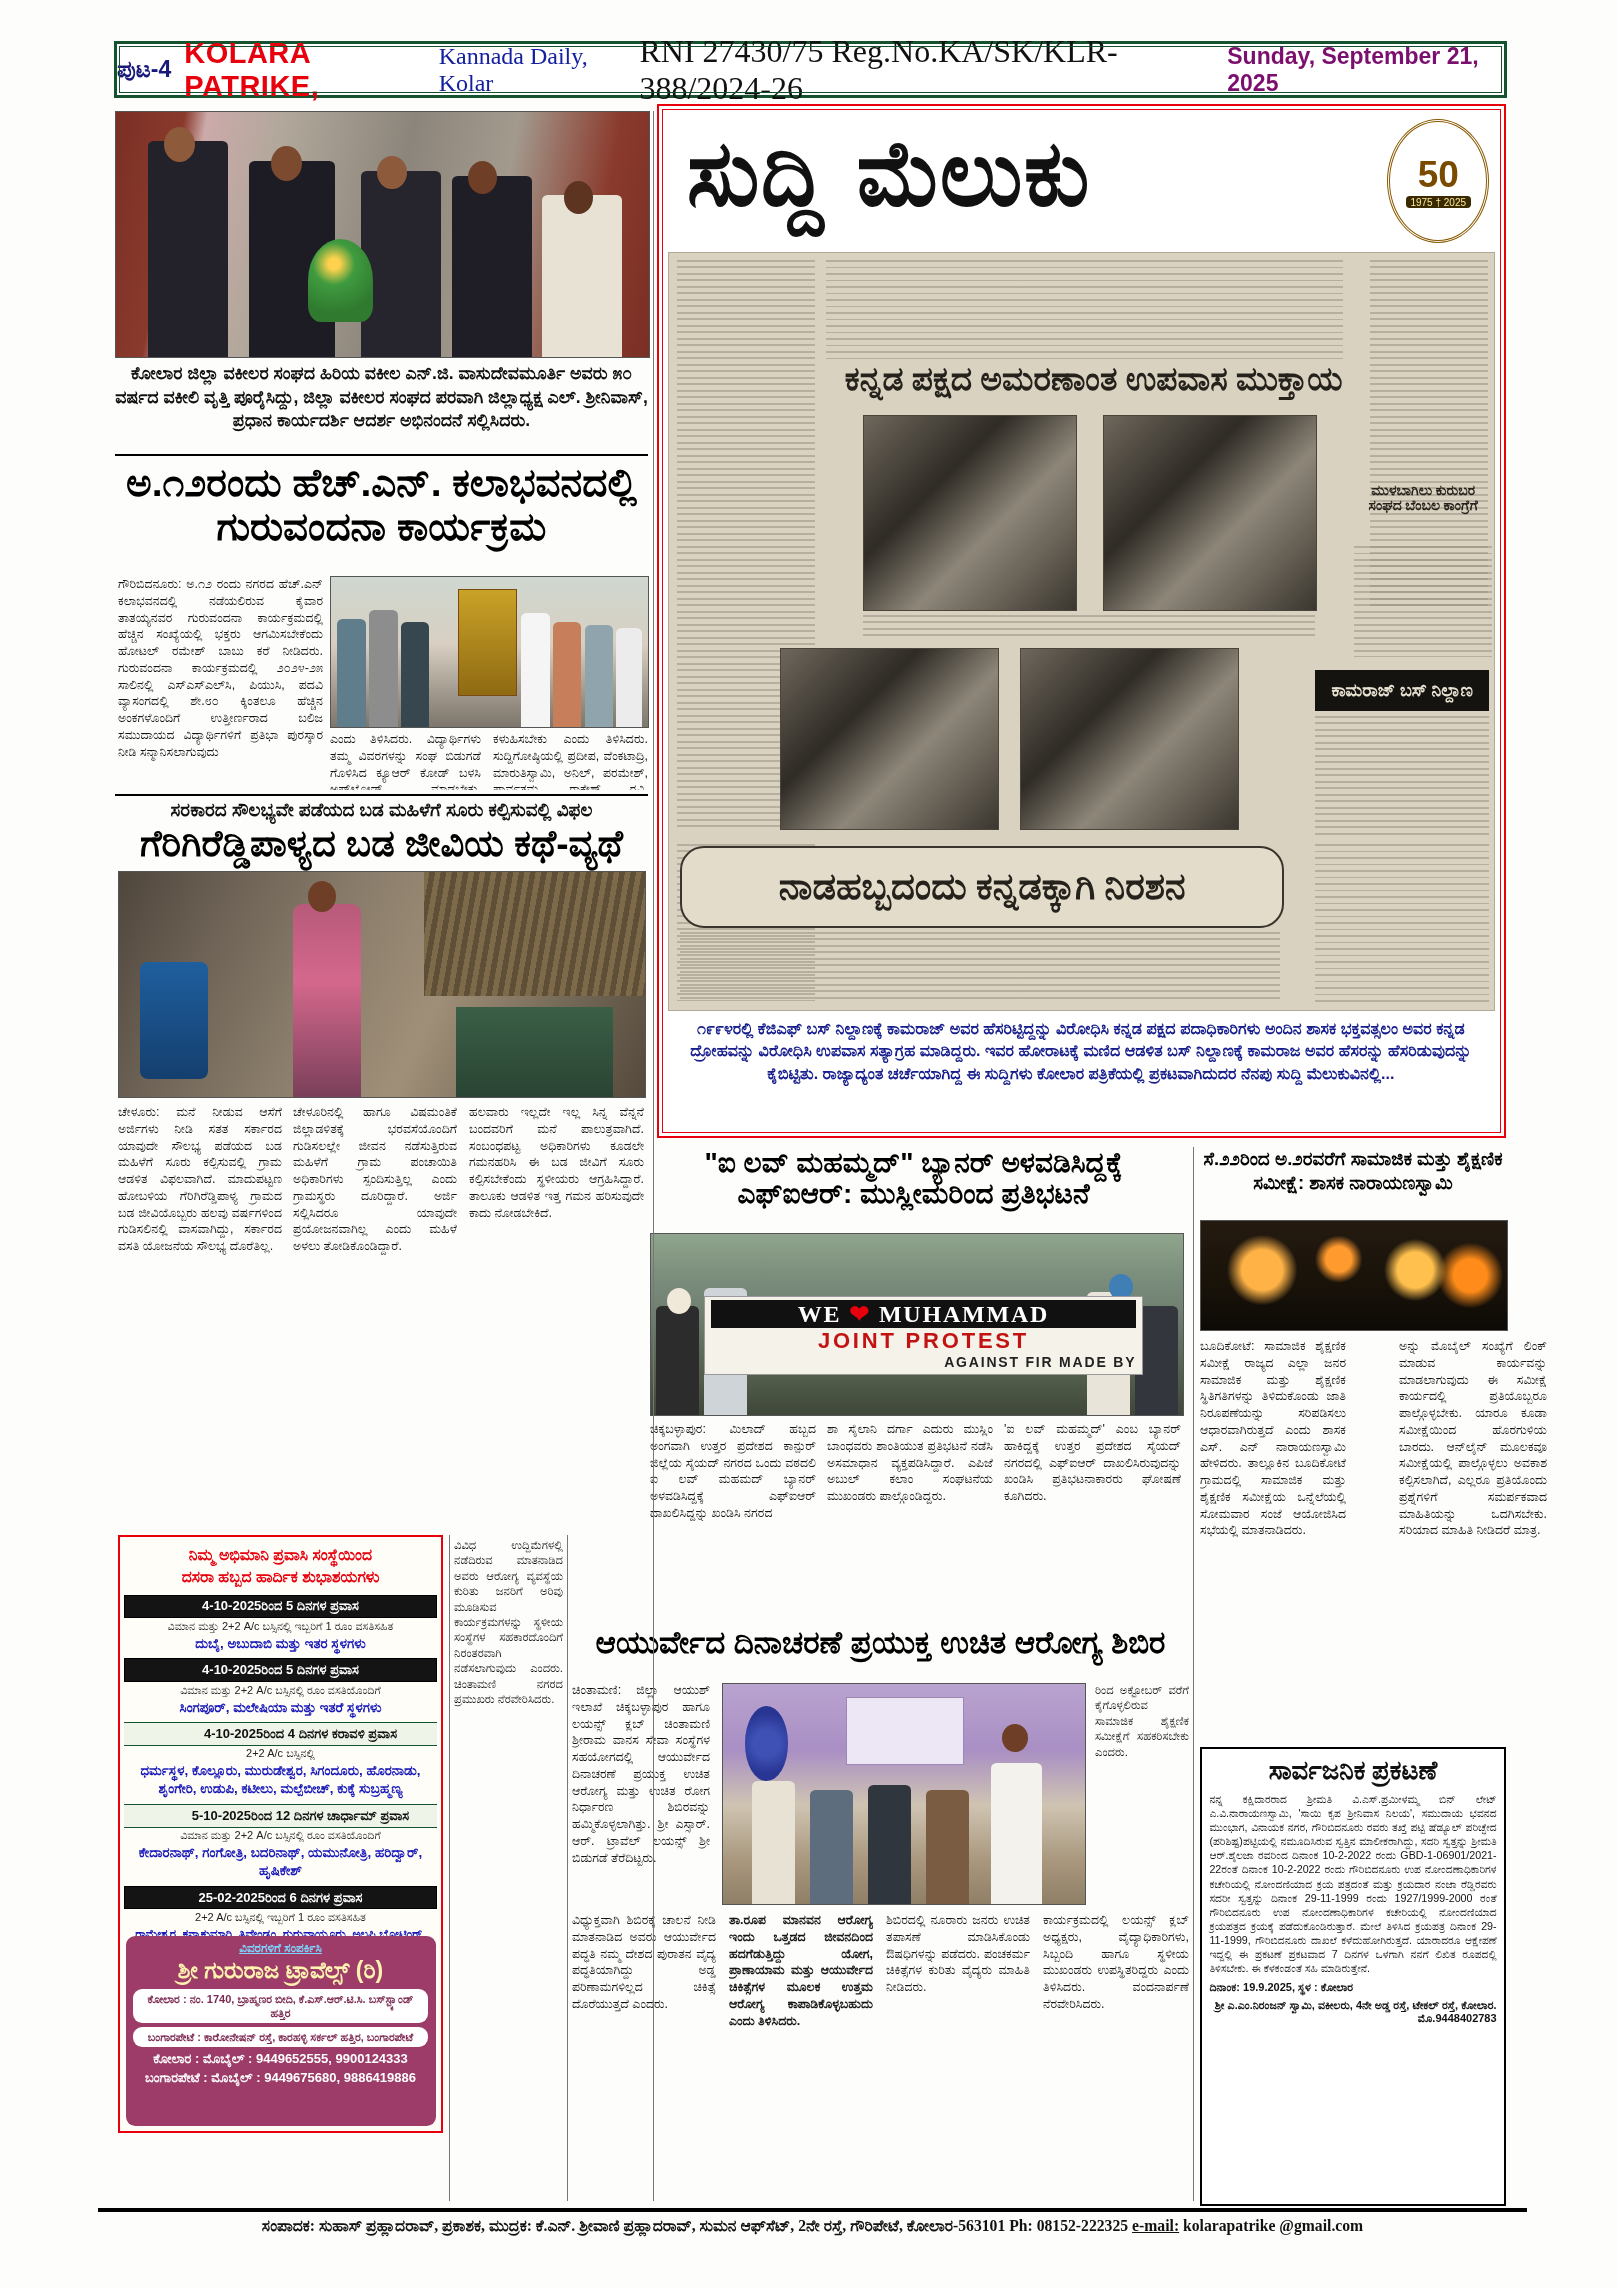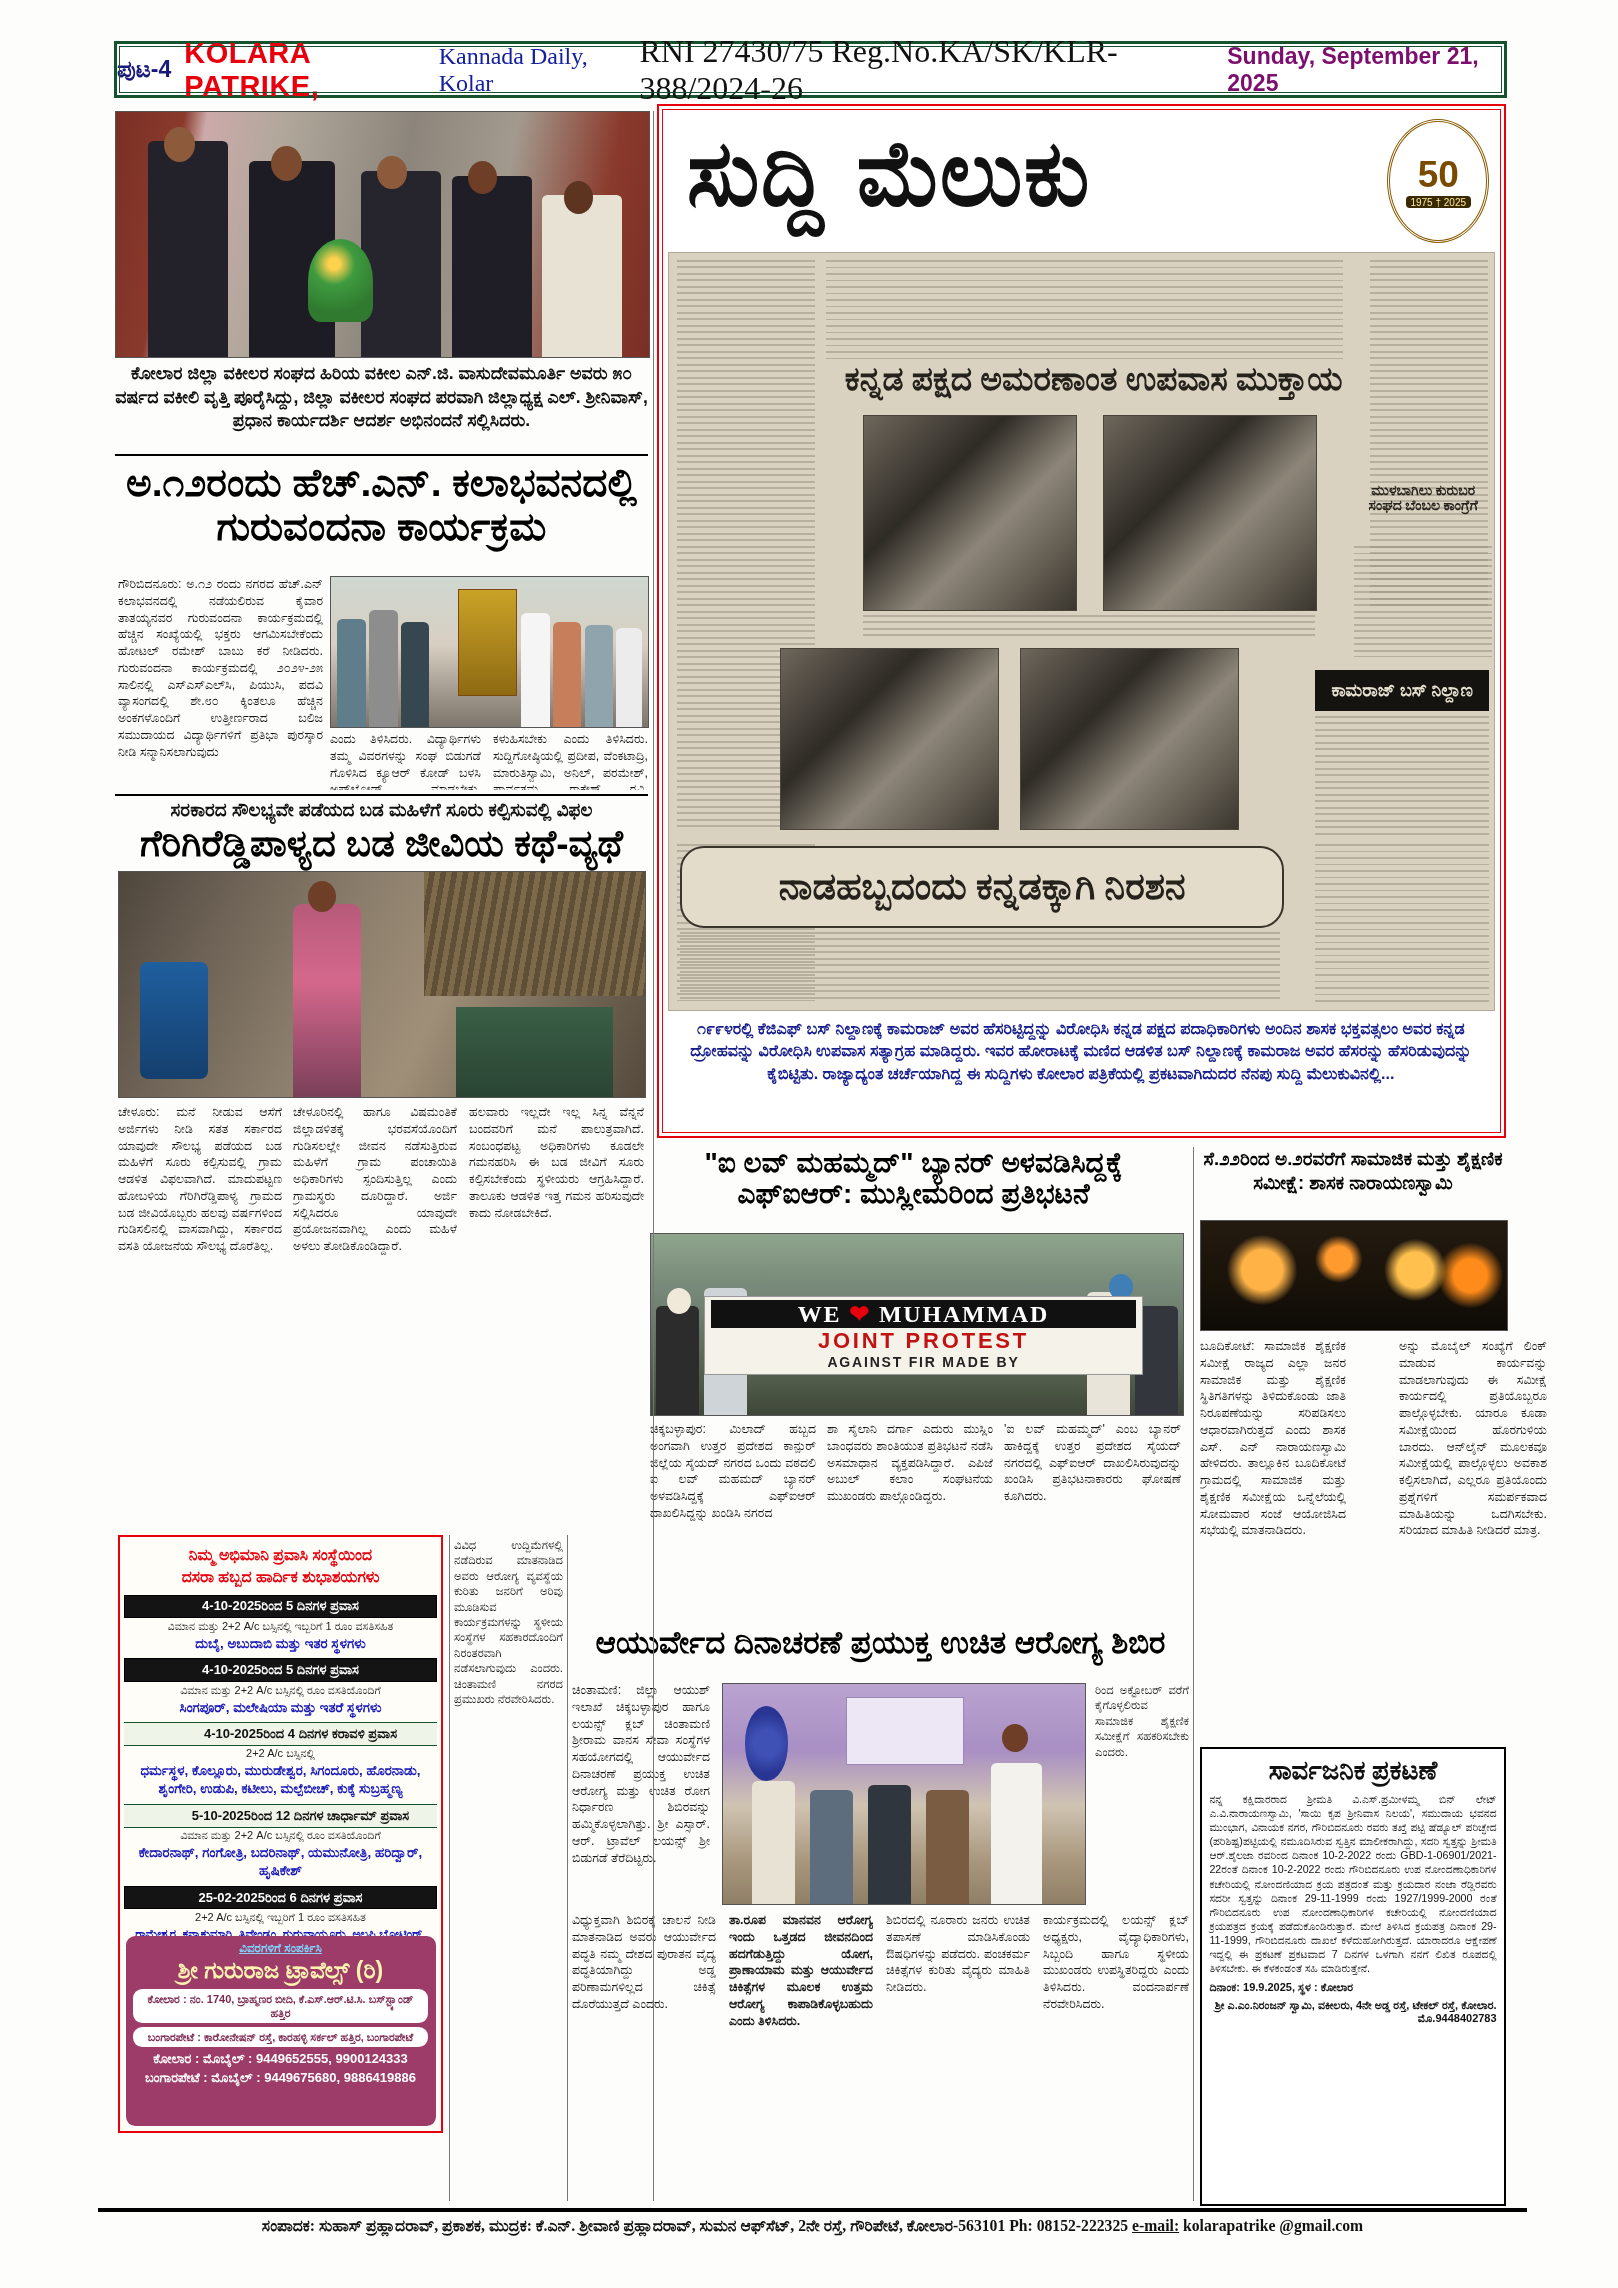--- a/index.html
+++ b/index.html
@@ -58,21 +58,21 @@
   #ad-company{color:#fff3b0;font-weight:bold;text-align:center;font-size:23px;margin:1.8px 0 5.5px 0;}
   .ad-addr{background:#fff;color:#7c2a52;border-radius:9.2px;font-weight:bold;font-size:11px;text-align:center;
            padding:2.8px 5.5px;margin:3.7px 0;line-height:1.3;}
   .ad-phone{color:#fff;font-weight:bold;font-size:13px;text-align:center;margin-top:2.8px;}
   
   #banner{position:absolute;left:10%;top:34%;width:80%;background:#f5f2ea;border:1.8px solid #999;padding:3.7px 5.5px;}
   #banner .b1{background:#111;color:#fff;font-weight:bold;font-size:24px;text-align:center;letter-spacing:1.8px;
               font-family:"Liberation Serif","DejaVu Serif",serif;}
   #banner .b1 .heart{color:#e8000d;}
   #banner .b2{color:#c21212;font-weight:bold;font-size:22px;text-align:center;letter-spacing:2.8px;}
-  #banner .b3{color:#222;font-weight:bold;font-size:14px;text-align:center;letter-spacing:1.8px;}
+  #banner .b3{color:#222;font-weight:bold;font-size:14px;text-align:right;letter-spacing:1.8px;}
   
   #notice{left:1200px;top:1747px;width:306px;height:459px;border:2.8px solid #000;background:#fff;box-sizing:border-box;padding:5.5px 7.4px;}
   #notice h2{margin:1.8px 0 5.5px 0;text-align:center;font-size:26px;font-weight:bold;
              font-family:"Liberation Serif","DejaVu Serif",serif;}
   #notice .body{font-size:10.7px;text-align:justify;line-height:1.32;}
   #notice .sign{font-size:11px;font-weight:bold;margin-top:5.5px;}
   
   #footrule{left:98px;top:2208px;width:1429px;height:3.7px;background:#000;}
   #footer{left:98px;top:2217px;width:1429px;text-align:center;font-size:15.7px;font-weight:bold;
           font-family:"Liberation Serif","DejaVu Serif",serif;}

